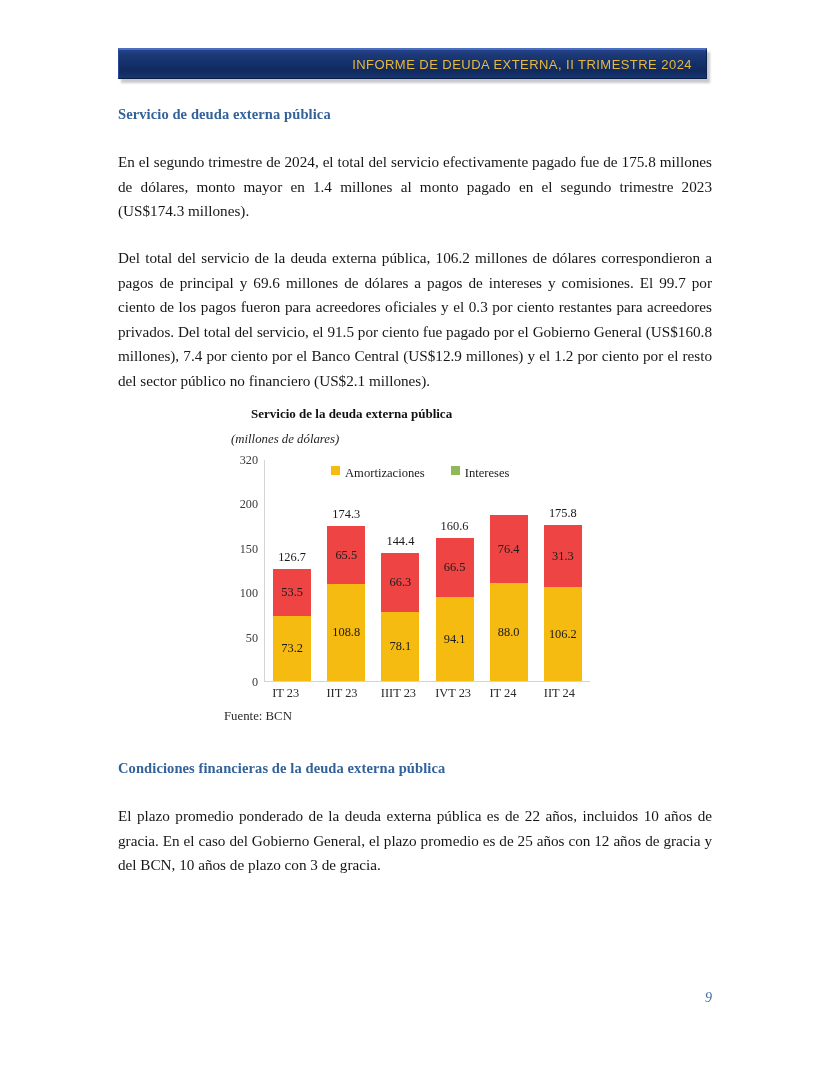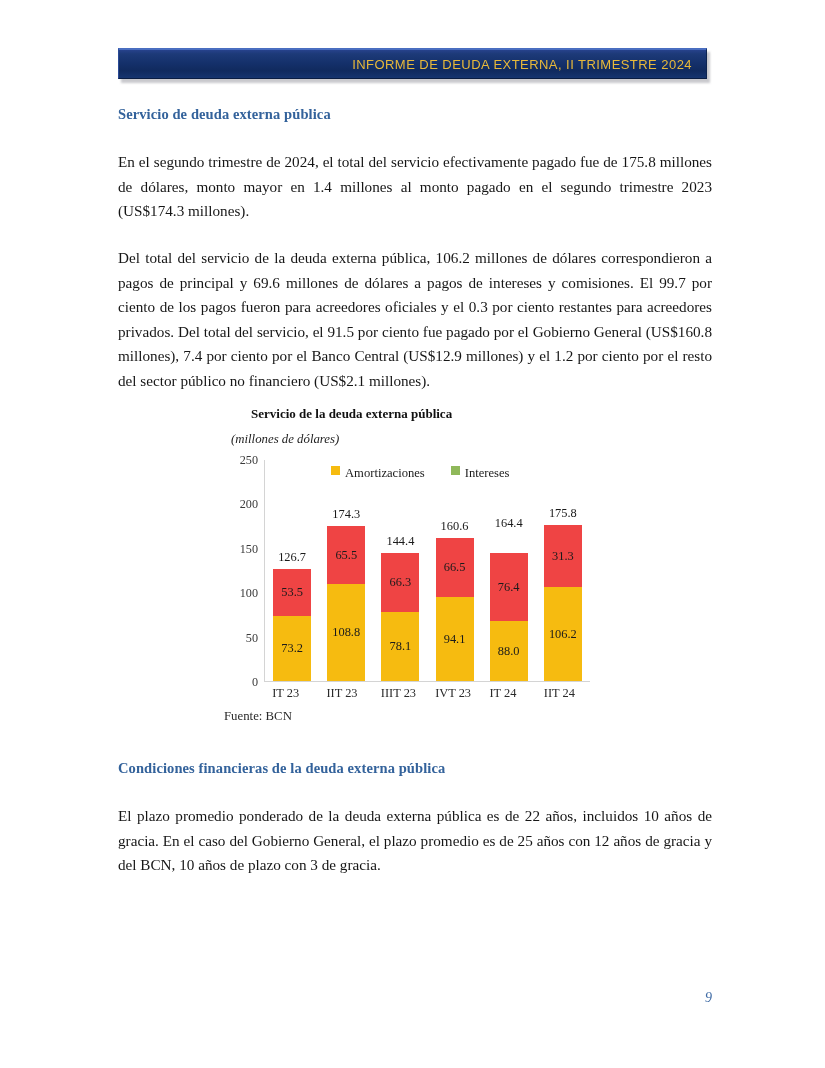--- a/index.html
+++ b/index.html
@@ -258,21 +258,21 @@
     </div>
     <div class="legend-item">
       <span class="legend-swatch" style="background:#8fb85a"></span>
       <span class="legend-label">Intereses</span>
     </div>
   </div>
 
   <div class="plot-host">
 
     <div class="y-axis-labels">
-      <span class="y-tick" style="top:0px">250</span>
+      <span class="y-tick" style="top:0px">320</span>
       <span class="y-tick" style="top:44.4px">200</span>
       <span class="y-tick" style="top:88.8px">150</span>
       <span class="y-tick" style="top:133.2px">100</span>
       <span class="y-tick" style="top:177.6px">50</span>
       <span class="y-tick" style="top:222px">0</span>
     </div>
 
     <div class="plot-area">
       <div class="bars">
 
@@ -314,21 +314,21 @@
           <div class="seg seg-amort" style="height:84px">
             <span class="seg-label">94.1</span>
           </div>
         </div>
 
         <div class="bar-col">
           <span class="bar-total" style="bottom:150px">164.4</span>
           <div class="seg seg-interes" style="height:68px">
             <span class="seg-label">76.4</span>
           </div>
-          <div class="seg seg-amort" style="height:60px">
+          <div class="seg seg-amort" style="height:98px">
             <span class="seg-label">88.0</span>
           </div>
         </div>
 
         <div class="bar-col">
           <span class="bar-total" style="bottom:160px">175.8</span>
           <div class="seg seg-interes" style="height:62px">
             <span class="seg-label">31.3</span>
           </div>
           <div class="seg seg-amort" style="height:94px">

